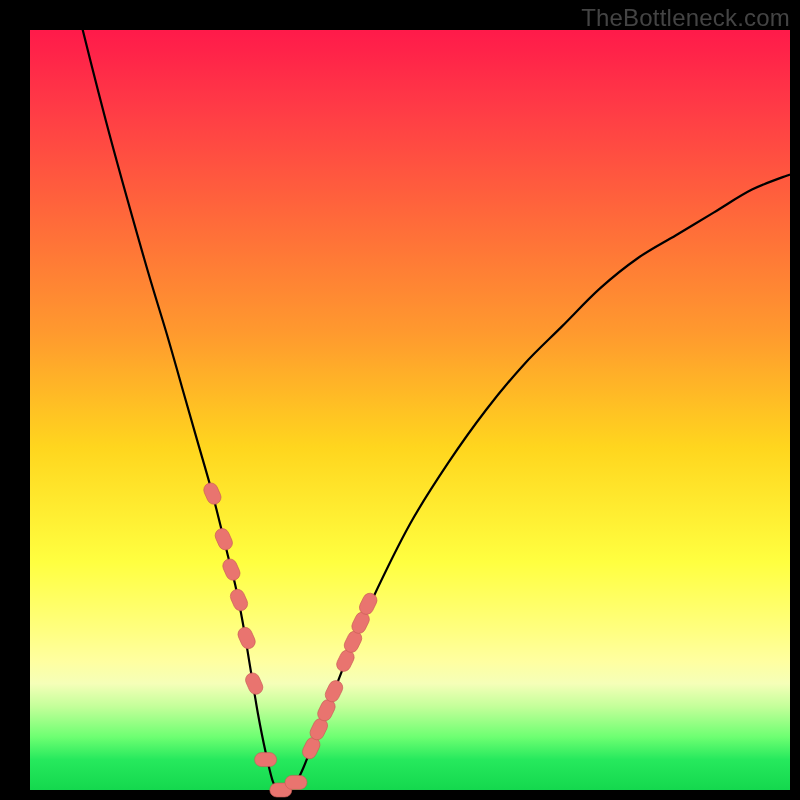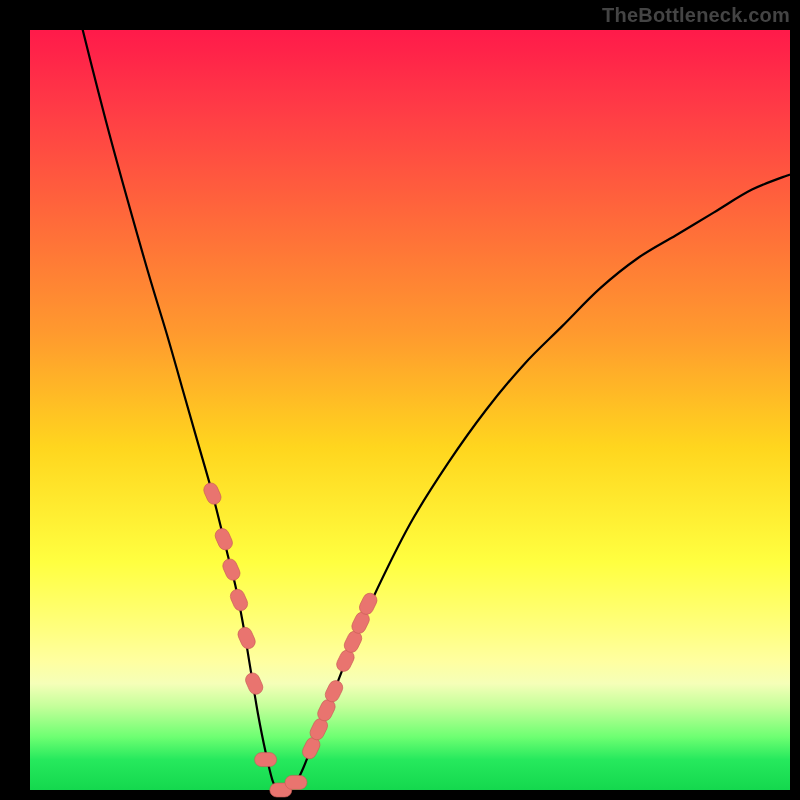--- a/index.html
+++ b/index.html
@@ -41,22 +41,22 @@
       #6eff72 93%,
       #26e95d 96%,
       #14d84e 100%
     );
   }
   .watermark {
     position: absolute;
     top: 4px;
     right: 10px;
     color: #444;
-    font-size: 20px;
-    font-weight: 700;
+    font-size: 24px;
+    font-weight: 400;
     letter-spacing: 0.2px;
     user-select: none;
   }
   svg.overlay {
     position: absolute;
     left: 30px;
     top: 30px;
     width: 760px;
     height: 760px;
     overflow: visible;

